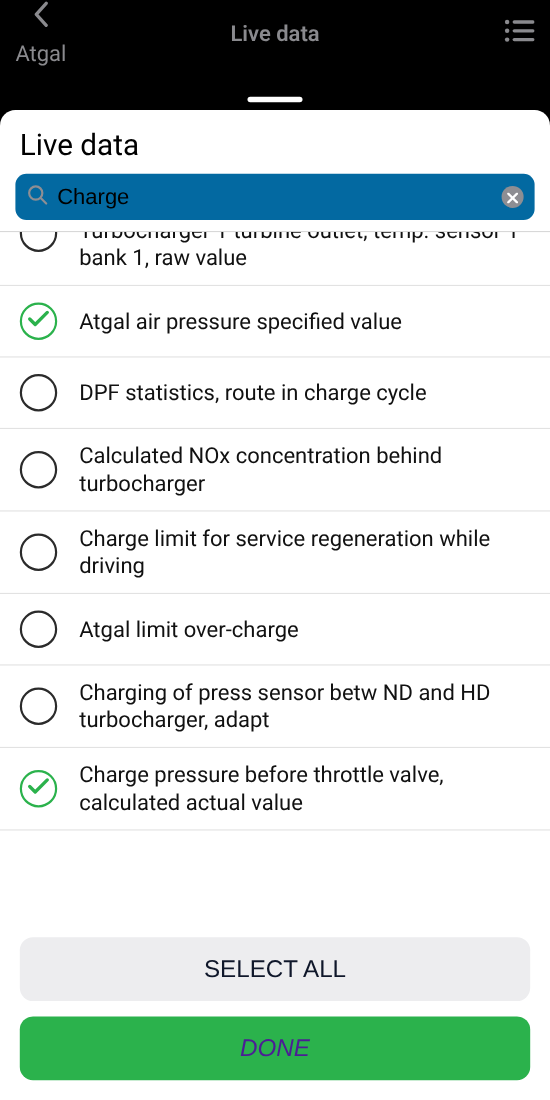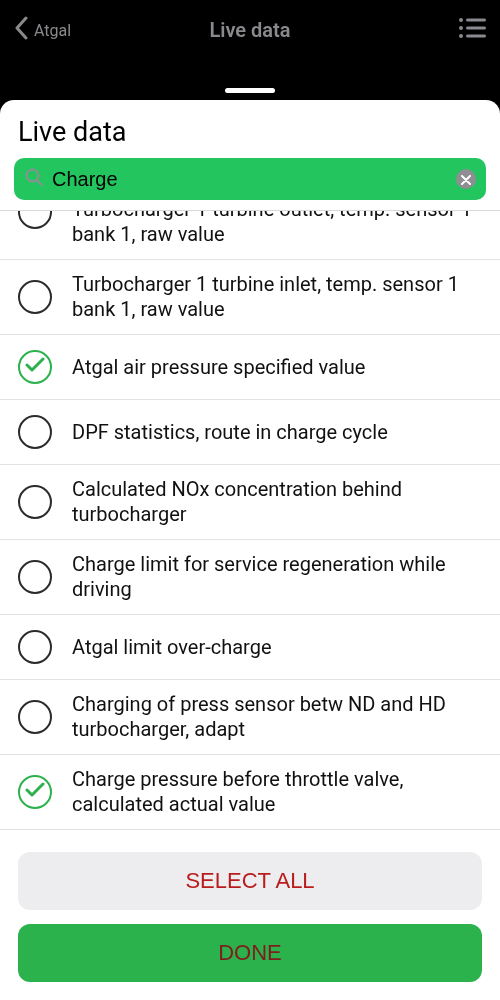--- a/index.html
+++ b/index.html
@@ -4,40 +4,40 @@
 <style>
   * { box-sizing: border-box; margin: 0; padding: 0; }
   html, body { width: 500px; height: 1000px; font-family: -apple-system, BlinkMacSystemFont, "Segoe UI", Roboto, Helvetica, Arial, sans-serif; overflow: hidden; }
   body { background: #000; position: relative; }
 
   
   .nav {
     position: absolute; top: 0; left: 0; right: 0; height: 60px;
     display: flex; align-items: center; padding: 0 14px; color: #8a8a8e;
   }
-  .nav-left { display: flex; align-items: center; gap: 6px; font-size: 16px; }
+  .nav-left { display: flex; align-items: center; gap: 6px; font-size: 20px; flex-direction: column; }
   .nav-title { position: absolute; left: 50%; transform: translateX(-50%); font-size: 20px; font-weight: 600; color: #8a8a8e; }
   .nav-right { position: absolute; right: 14px; top: 50%; transform: translateY(-50%); }
 
   
   .sheet {
     position: absolute; top: 100px; left: 0; right: 0; bottom: 0;
     background: #fff; border-top-left-radius: 14px; border-top-right-radius: 14px;
     display: flex; flex-direction: column;
   }
   .grabber {
     position: absolute; top: -12px; left: 50%; transform: translateX(-50%);
     width: 50px; height: 5px; background: #fff; border-radius: 3px;
   }
   .sheet-title {
     font-size: 27px; font-weight: 400; padding: 16px 18px 10px;
   }
   .search-wrap { padding: 0 14px 8px; }
   .search {
-    background: #22c55e; border-radius: 10px; height: 42px;
+    background: #0369a1; border-radius: 10px; height: 42px;
     display: flex; align-items: center; padding: 0 10px; gap: 8px;
   }
   .search input {
     flex: 1; border: none; background: transparent; font-size: 20px; outline: none;
   }
   .clear-btn {
     width: 20px; height: 20px; border-radius: 50%; background: #8e8e93;
     display: flex; align-items: center; justify-content: center; cursor: pointer;
   }
 
@@ -63,22 +63,22 @@
   .label { font-size: 20px; line-height: 1.25; color: #111; flex: 1; }
 
   .footer {
     padding: 12px 18px 18px; background: #fff;
     border-top: 0;
   }
   .btn {
     width: 100%; border: none; border-radius: 12px; height: 58px;
     font-size: 22px; cursor: pointer;
   }
-  .btn.secondary { background: #ededef; color: #b91c1c; font-weight: 500; margin-bottom: 14px; }
-  .btn.primary { background: #2bb24c; color: #7f1d1d; font-weight: 500; }
+  .btn.secondary { background: #ededef; color: #0f172a; font-weight: 500; margin-bottom: 14px; }
+  .btn.primary { background: #2bb24c; color: #4c1d95; font-weight: 500; font-style: italic; }
 </style>
 </head>
 <body>
 
 <div class="nav">
   <div class="nav-left">
     <span>
       <svg width="14" height="24" viewBox="0 0 14 24">
           <path d="M12 2 L3 12 L12 22" stroke="#8a8a8e" stroke-width="3" fill="none" stroke-linecap="round" stroke-linejoin="round"></path>
         </svg>
@@ -125,26 +125,20 @@
 
   <div class="list" id="param-list">
 
   <div class="row peek-top">
         <div class="check">
           <span></span>
         </div>
         <div class="label">Turbocharger 1 turbine outlet, temp. sensor 1 bank 1, raw value</div>
       </div>
       <div class="row">
-        <div class="check">
-          <span></span>
-        </div>
-        <div class="label">Turbocharger 1 turbine inlet, temp. sensor 1 bank 1, raw value</div>
-      </div>
-      <div class="row">
         <div class="check selected">
           <span><svg width="20" height="16" viewBox="0 0 20 16">
               <path d="M2 8 L7 13 L18 2" stroke="#2bb24c" stroke-width="3" fill="none" stroke-linecap="round" stroke-linejoin="round"></path>
             </svg></span>
         </div>
         <div class="label">Atgal air pressure specified value</div>
       </div>
       <div class="row">
         <div class="check">
           <span></span>

